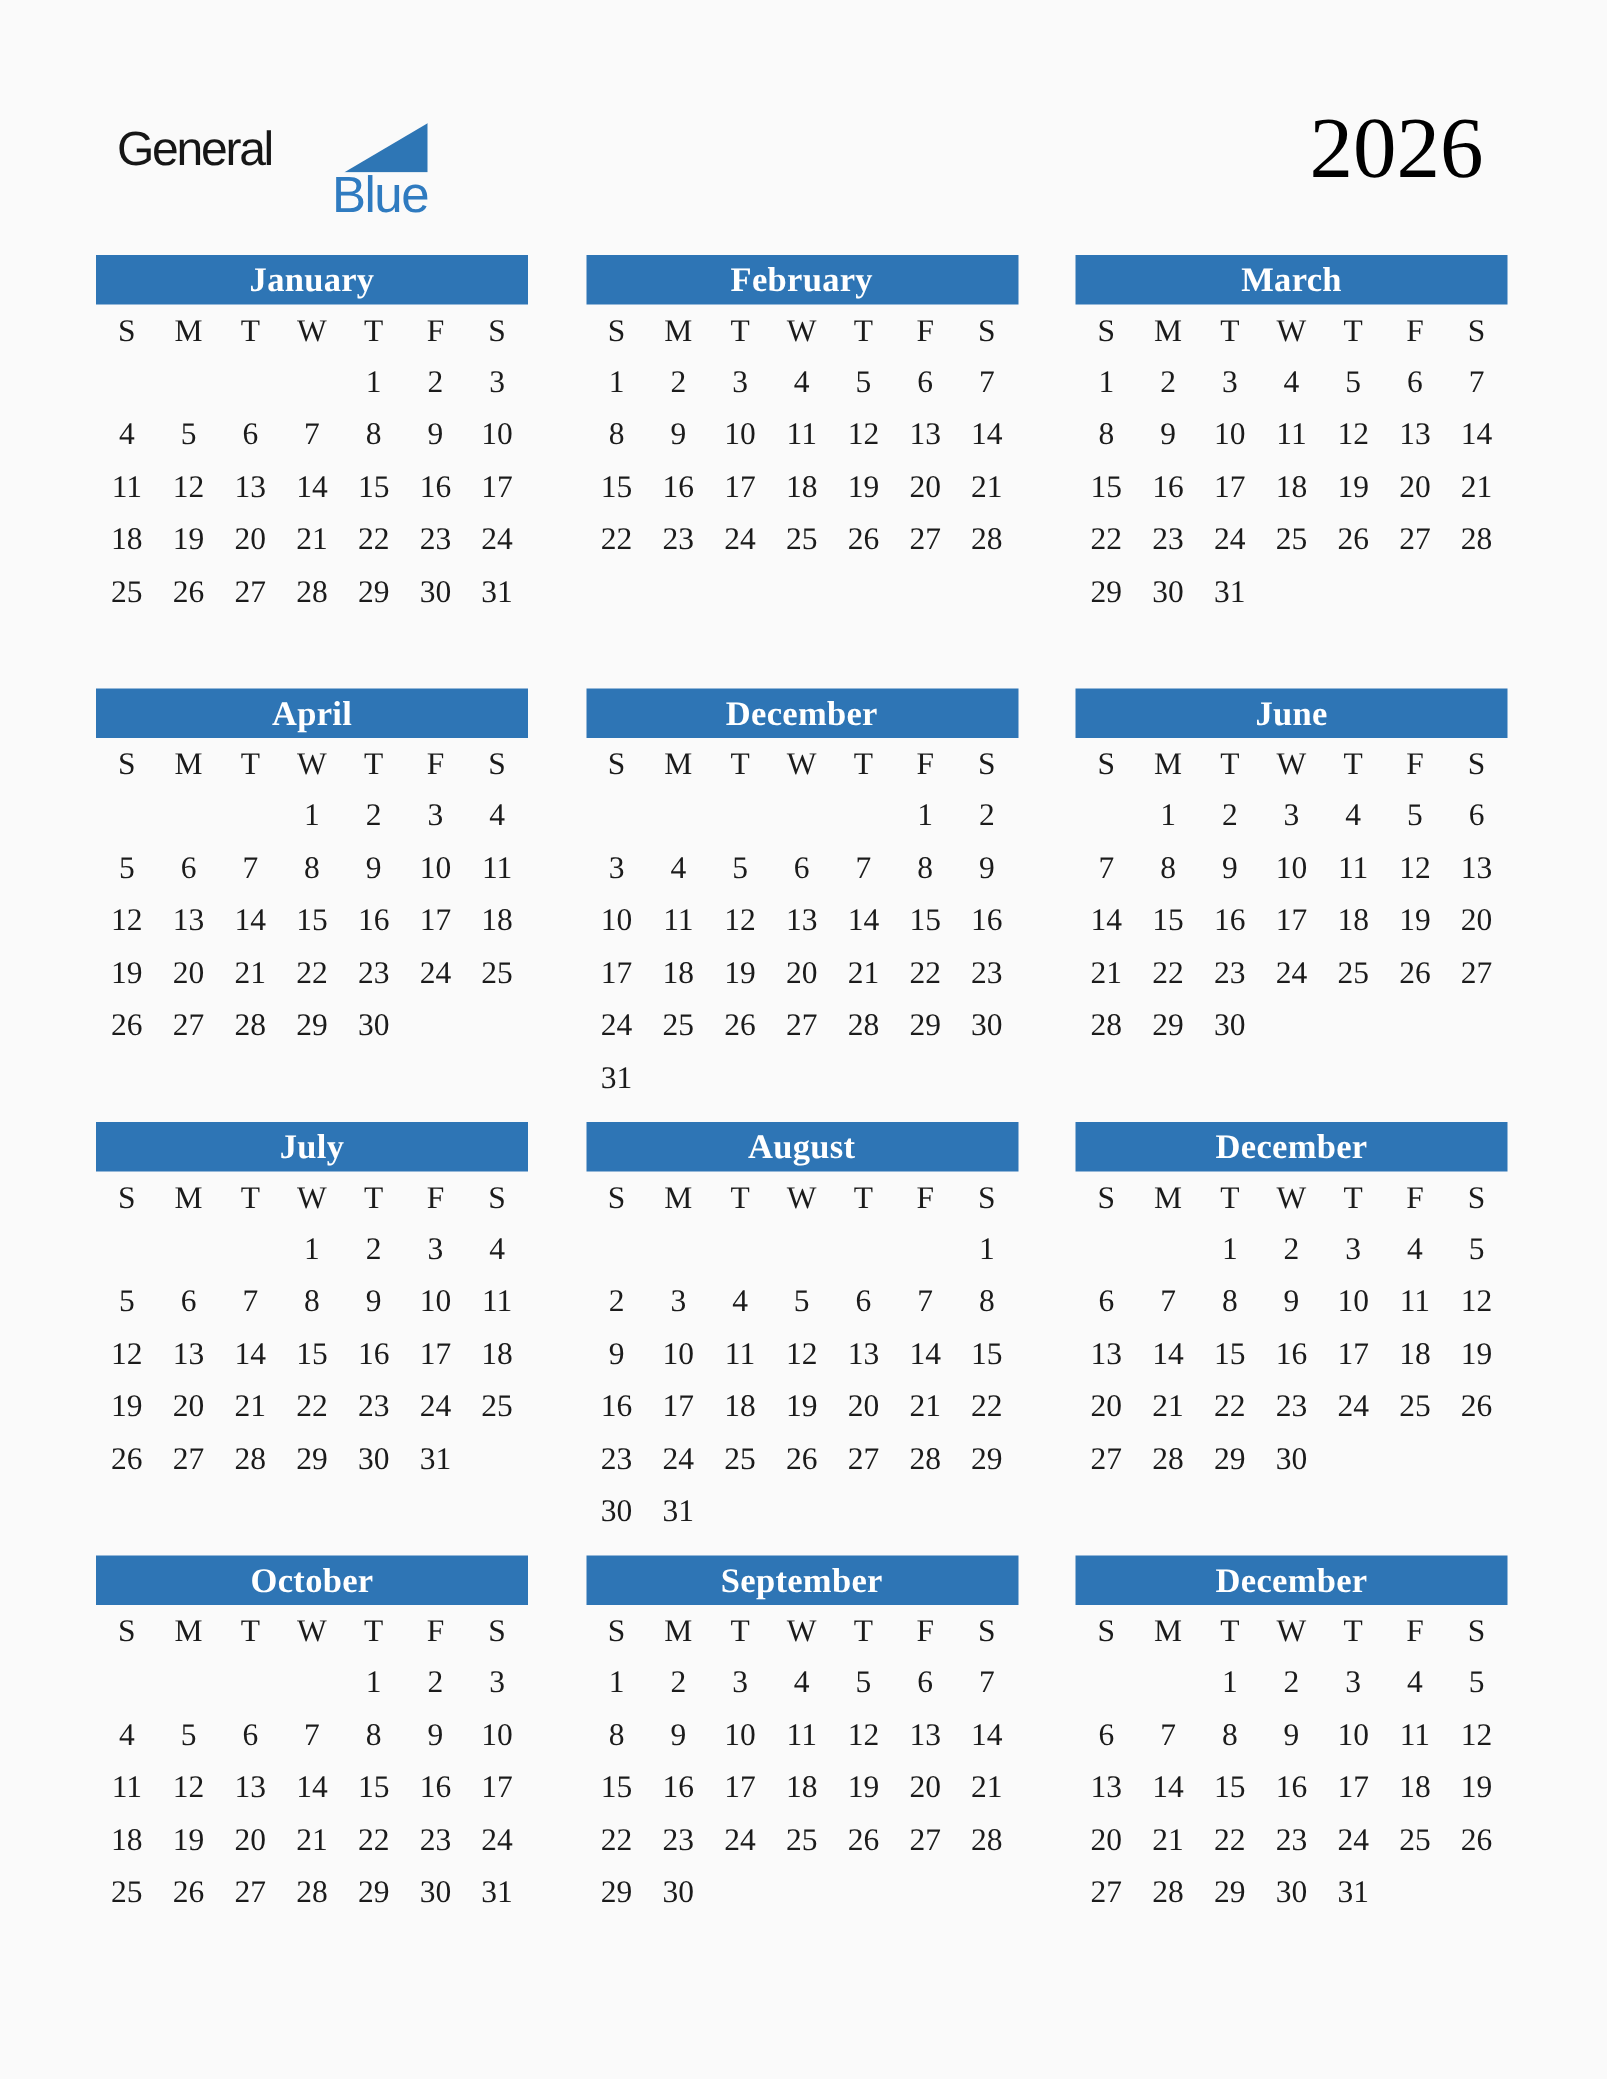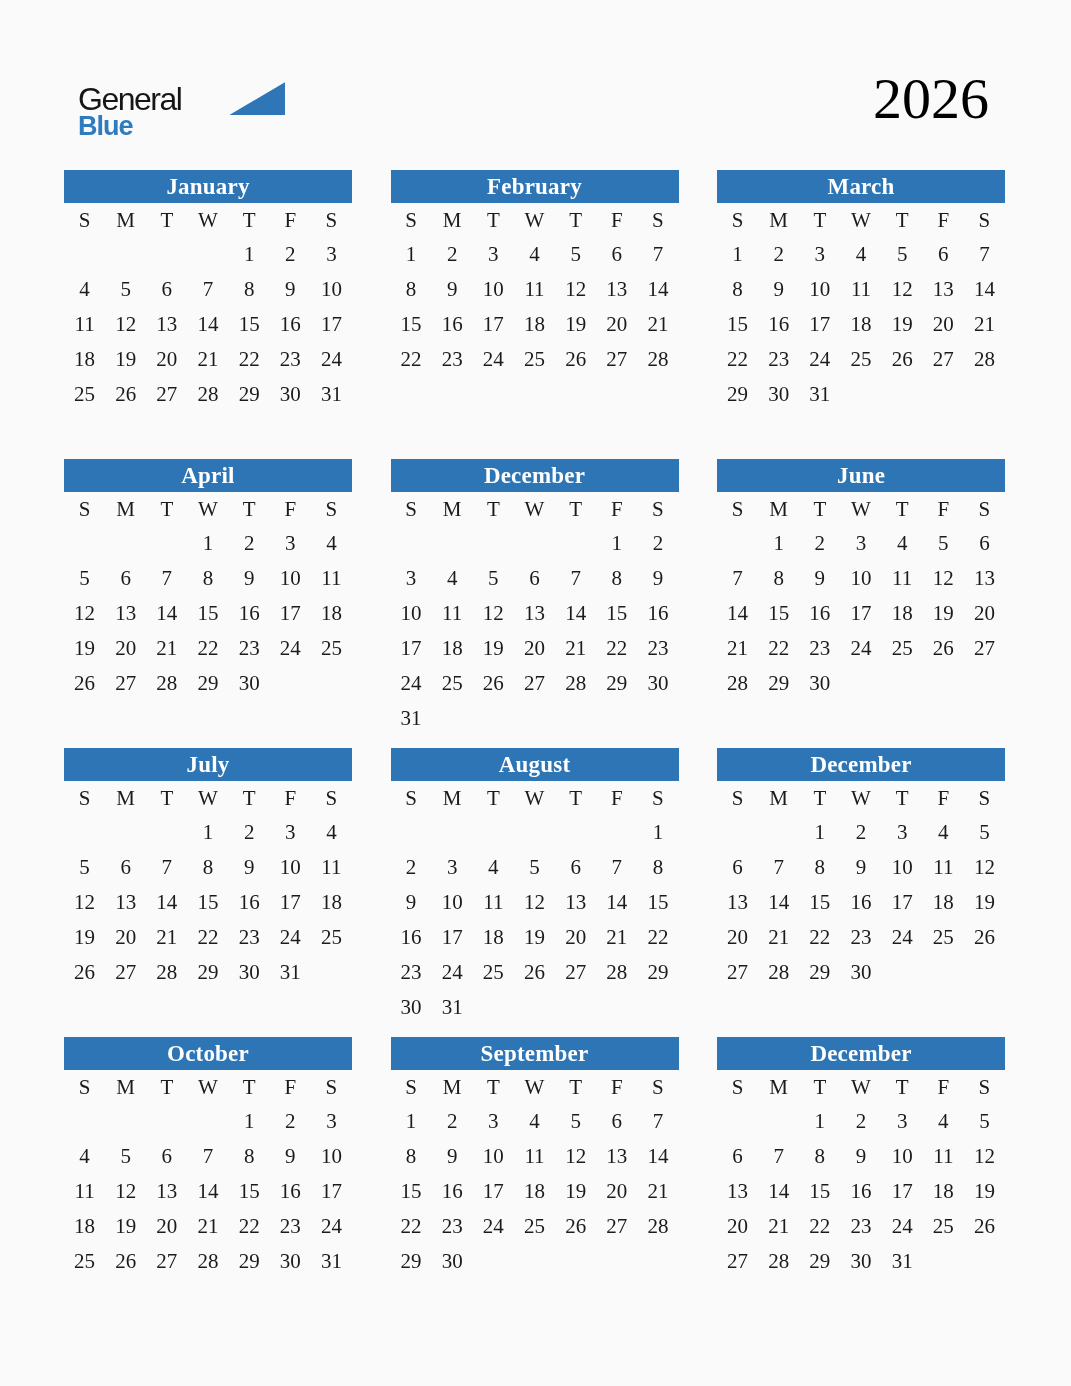--- a/index.html
+++ b/index.html
@@ -18,23 +18,23 @@
   .logo-general {
     font-size: 32px; letter-spacing: -1.5px; color: #161616; line-height: 1;
     font-weight: 400;
   }
   .logo-triangle {
     display: inline-block; width: 56px; height: 33px; margin-left: 3px;
     background: var(--triangle-blue, #2E76B5);
     clip-path: polygon(0 100%, 100% 0, 100% 100%);
   }
   .logo-blue {
-    display: block; text-align: left; margin-top: -2px;
-    font-size: 27px; letter-spacing: -1px; line-height: 1;
-    color: var(--logo-blue, #2F7BC0); font-weight: 700;
+    display: block; text-align: right; margin-top: -2px;
+    font-size: 34px; letter-spacing: -1px; line-height: 1;
+    color: var(--logo-blue, #2F7BC0); font-weight: 400;
   }
   .year {
     position: absolute; right: 82px; top: 70px;
     font-size: 58px; line-height: 1; color: #000;
     font-weight: 400;
   }
   
   .months {
     position: absolute; top: 158px; left: 64px; width: 941px;
     display: grid;

